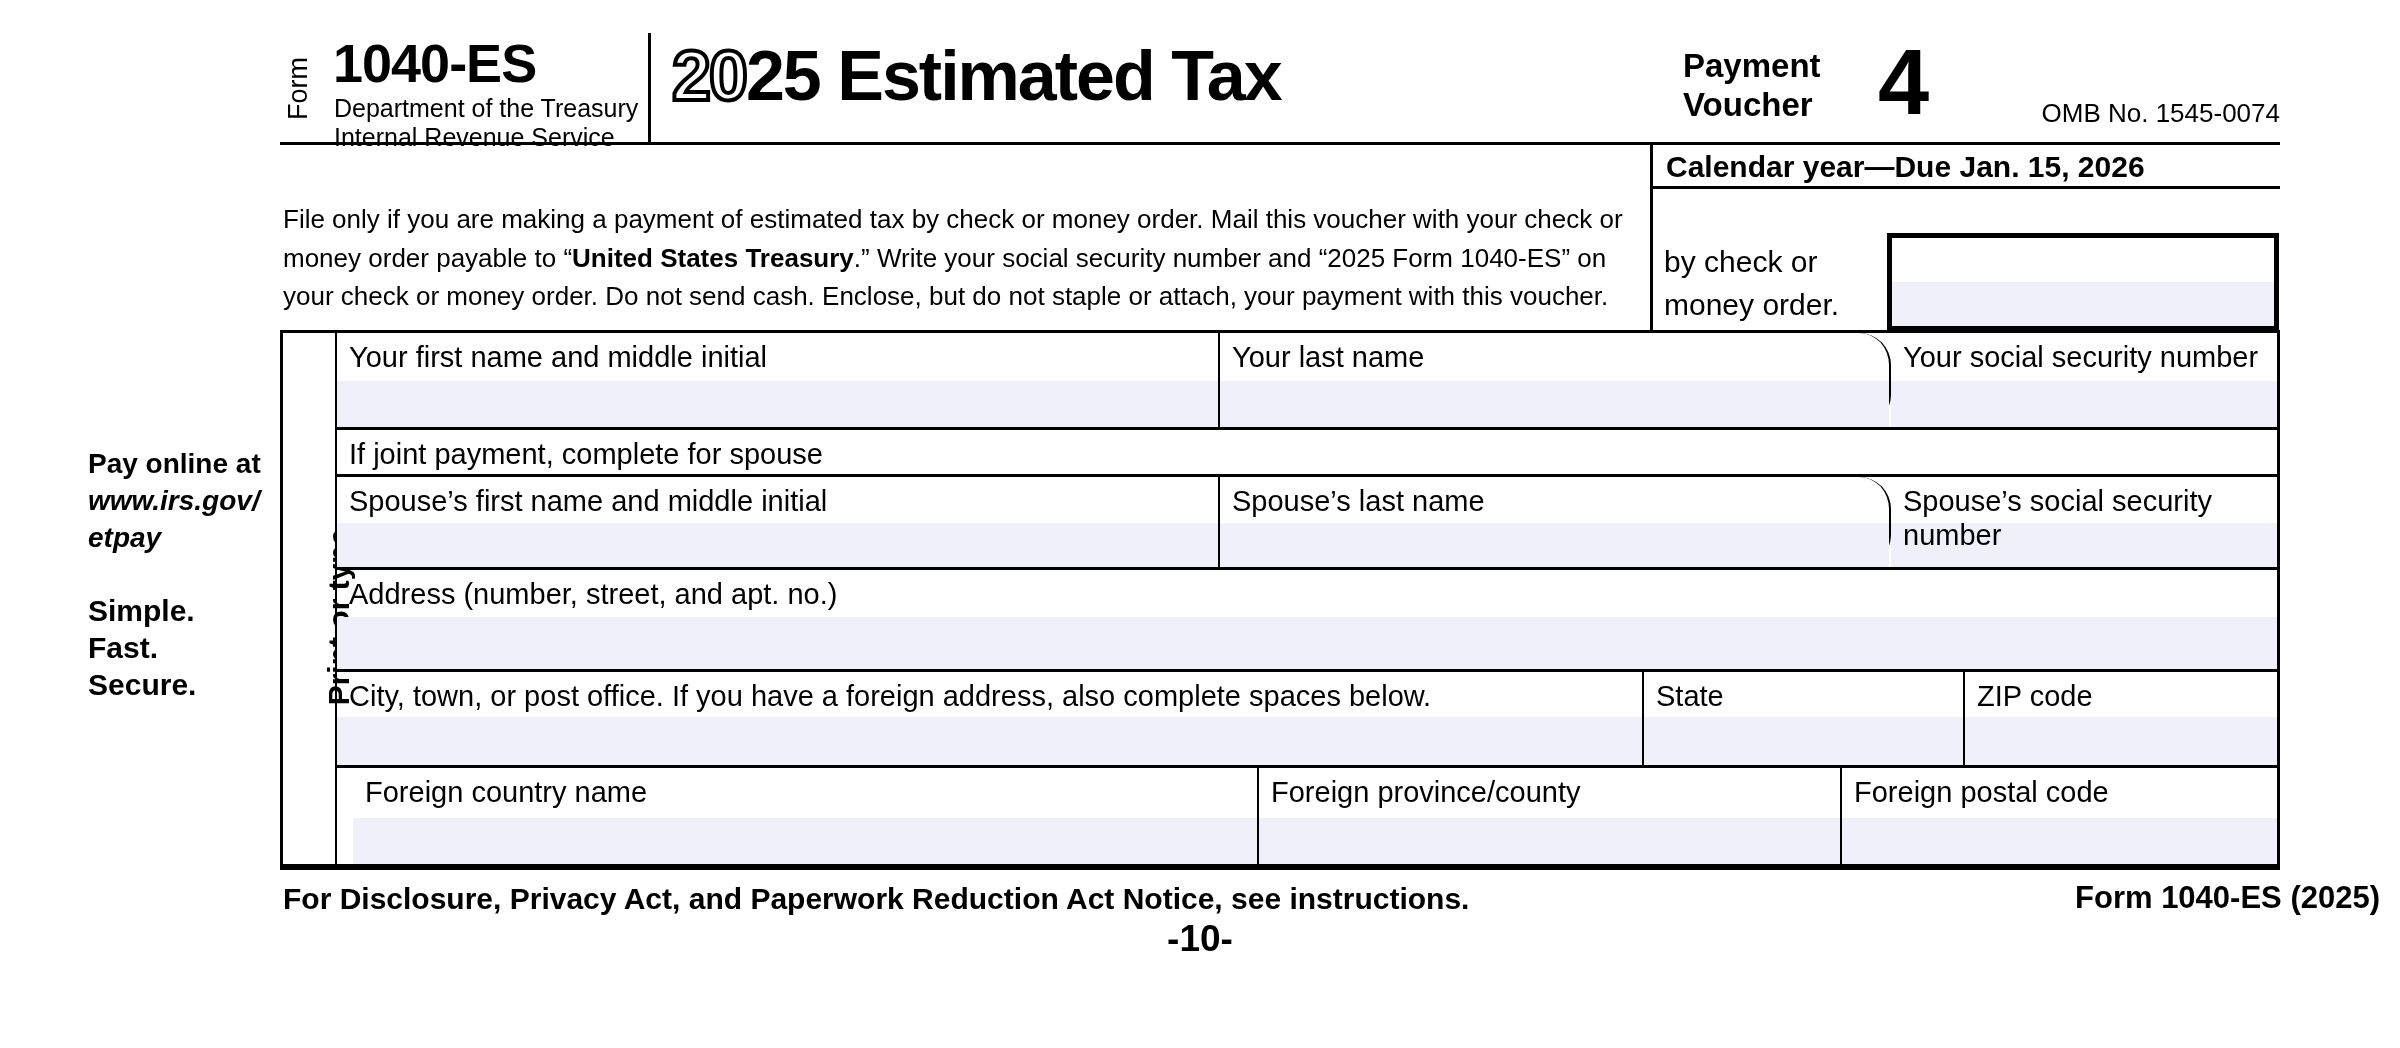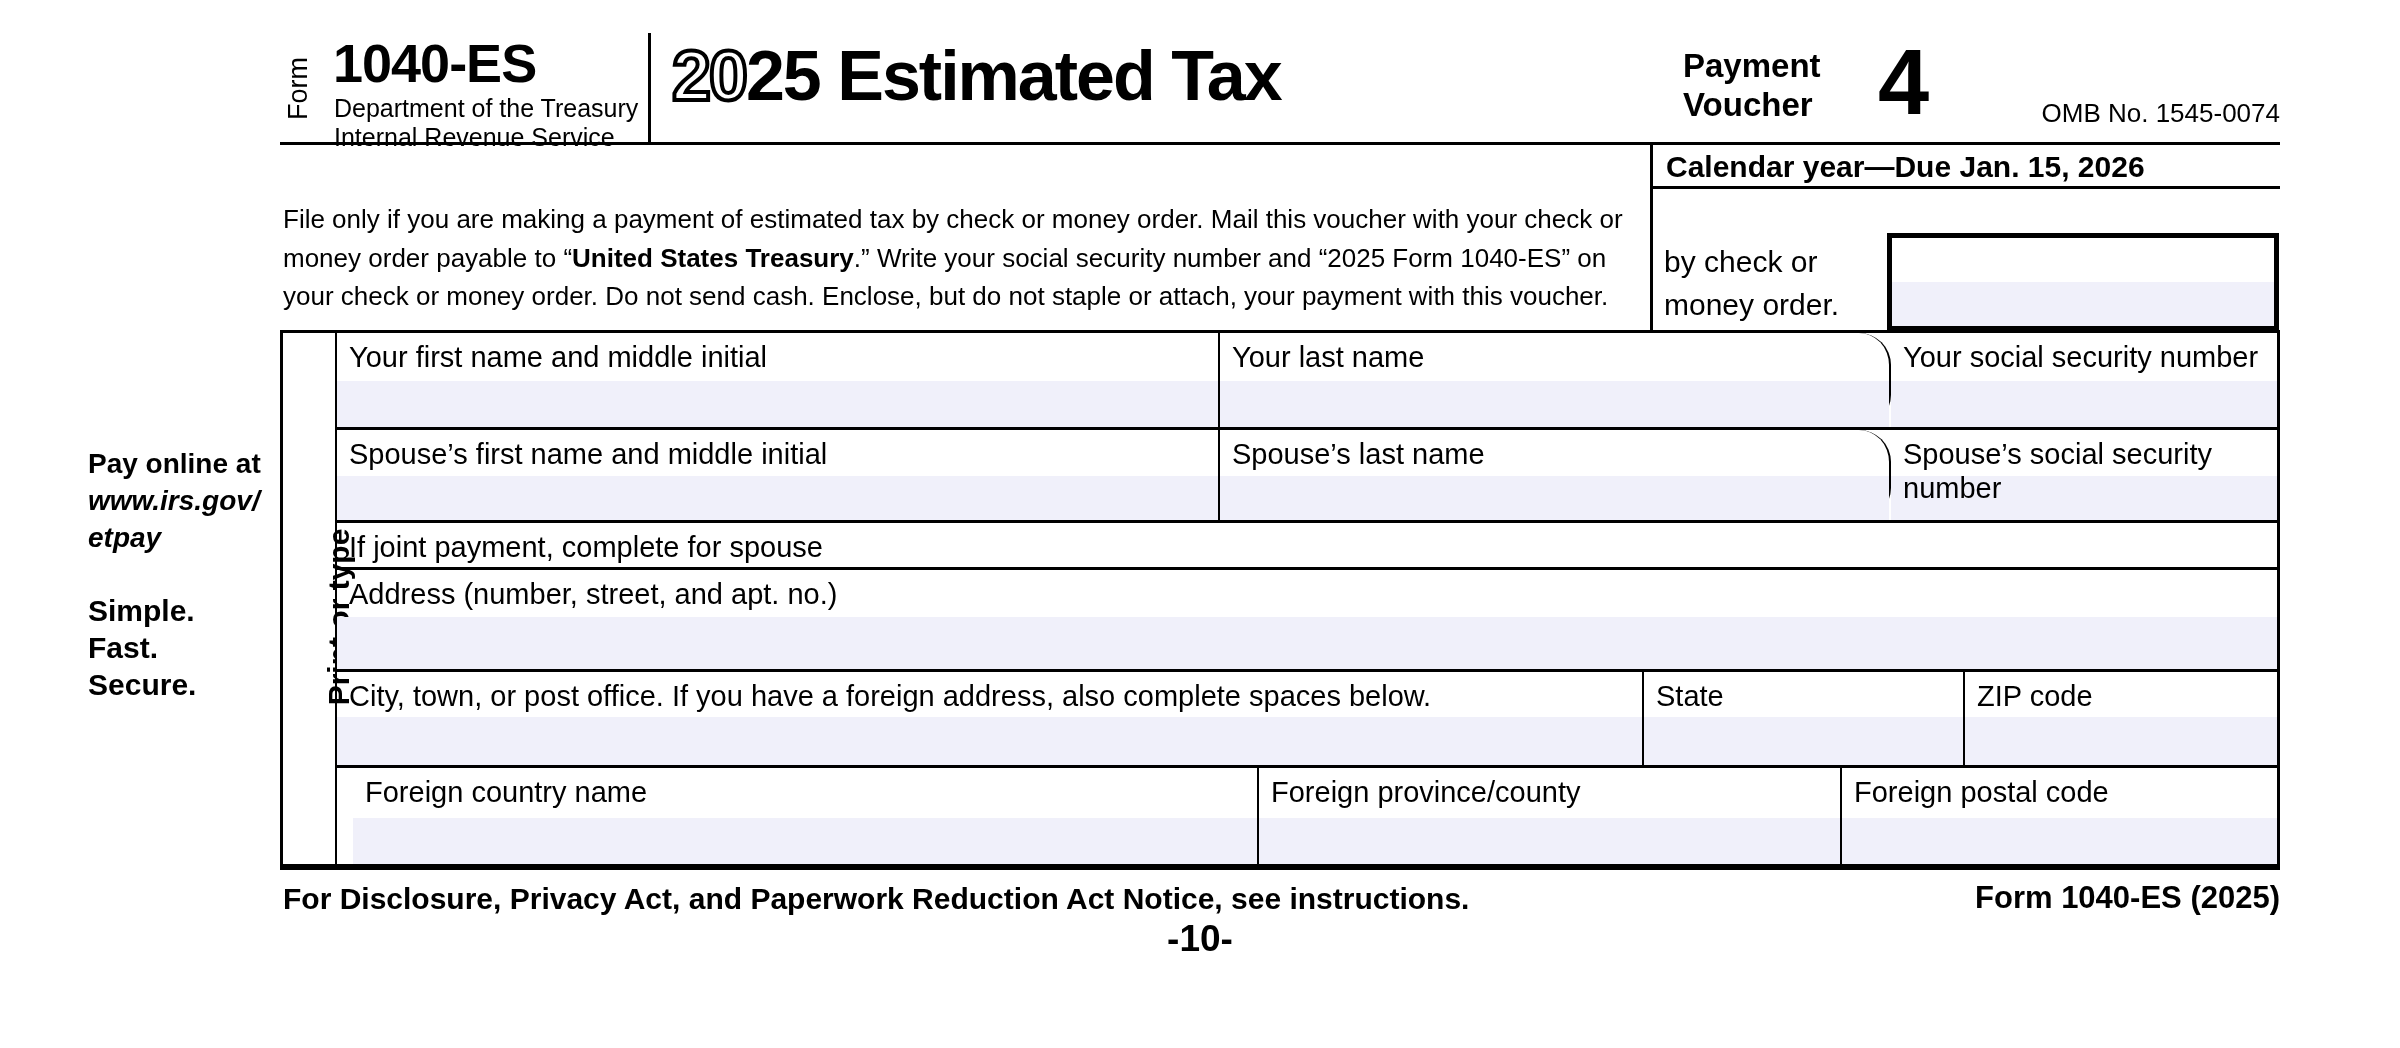--- a/index.html
+++ b/index.html
@@ -54,21 +54,21 @@
   .r-b{height:47px;} 
   .r-c{height:93px;} .r-c .fill{height:44px;}
   .r-d{height:102px;}.r-d .fill{height:52px;}
   .r-e{height:96px;} .r-e .fill{height:48px;}
   .r-f{height:96px;} .r-f .fill{height:46px;}
   .w-name{width:883px;flex:none;} .w-last{width:671px;flex:none;border-radius:32px;} .w-grow{flex:1;}
   .w-city{width:1307px;flex:none;} .w-state{width:321px;flex:none;}
   .w-country{width:906px;flex:none;} .w-prov{width:583px;flex:none;}
   
   .footer-notice{left:283px;top:882px;font-size:30px;font-weight:bold;}
-  .footer-formref{left:1780px;top:880px;width:500px;font-size:31px;font-weight:bold;text-align:right;}
+  .footer-formref{left:1880px;top:880px;width:500px;font-size:31px;font-weight:bold;text-align:right;}
   .page-number{left:0;top:918px;width:2400px;text-align:center;font-size:37px;font-weight:bold;}
 </style>
 </head>
 <body>
 
 <div class="page">
 
   <div class="abs form-word">Form</div>
   <div class="abs form-number">1040-ES</div>
   <div class="abs agency">
@@ -120,38 +120,38 @@
         <div class="cell bdr w-last">
           <div class="lbl">Your last name</div>
           <div class="fill fill-bg" style="background: rgb(240, 240, 250);"></div>
         </div>
         <div class="cell w-grow">
           <div class="lbl">Your social security number</div>
           <div class="fill fill-bg" style="background: rgb(240, 240, 250);"></div>
         </div>
       </div>
 
+      <div class="row r-b">
+        <div class="cell w-grow">
+          <div class="lbl">If joint payment, complete for spouse</div>
+        </div>
+      </div>
+
       <div class="row r-c">
         <div class="cell bdr w-name">
           <div class="lbl">Spouse’s first name and middle initial</div>
           <div class="fill fill-bg" style="background: rgb(240, 240, 250);"></div>
         </div>
         <div class="cell bdr w-last">
           <div class="lbl">Spouse’s last name</div>
           <div class="fill fill-bg" style="background: rgb(240, 240, 250);"></div>
         </div>
         <div class="cell w-grow">
           <div class="lbl">Spouse’s social security number</div>
           <div class="fill fill-bg" style="background: rgb(240, 240, 250);"></div>
-        </div>
-      </div>
-
-      <div class="row r-b">
-        <div class="cell w-grow">
-          <div class="lbl">If joint payment, complete for spouse</div>
         </div>
       </div>
 
       <div class="row r-d">
         <div class="cell w-grow">
           <div class="lbl">Address (number, street, and apt. no.)</div>
           <div class="fill fill-bg" style="background: rgb(240, 240, 250);"></div>
         </div>
       </div>
 

